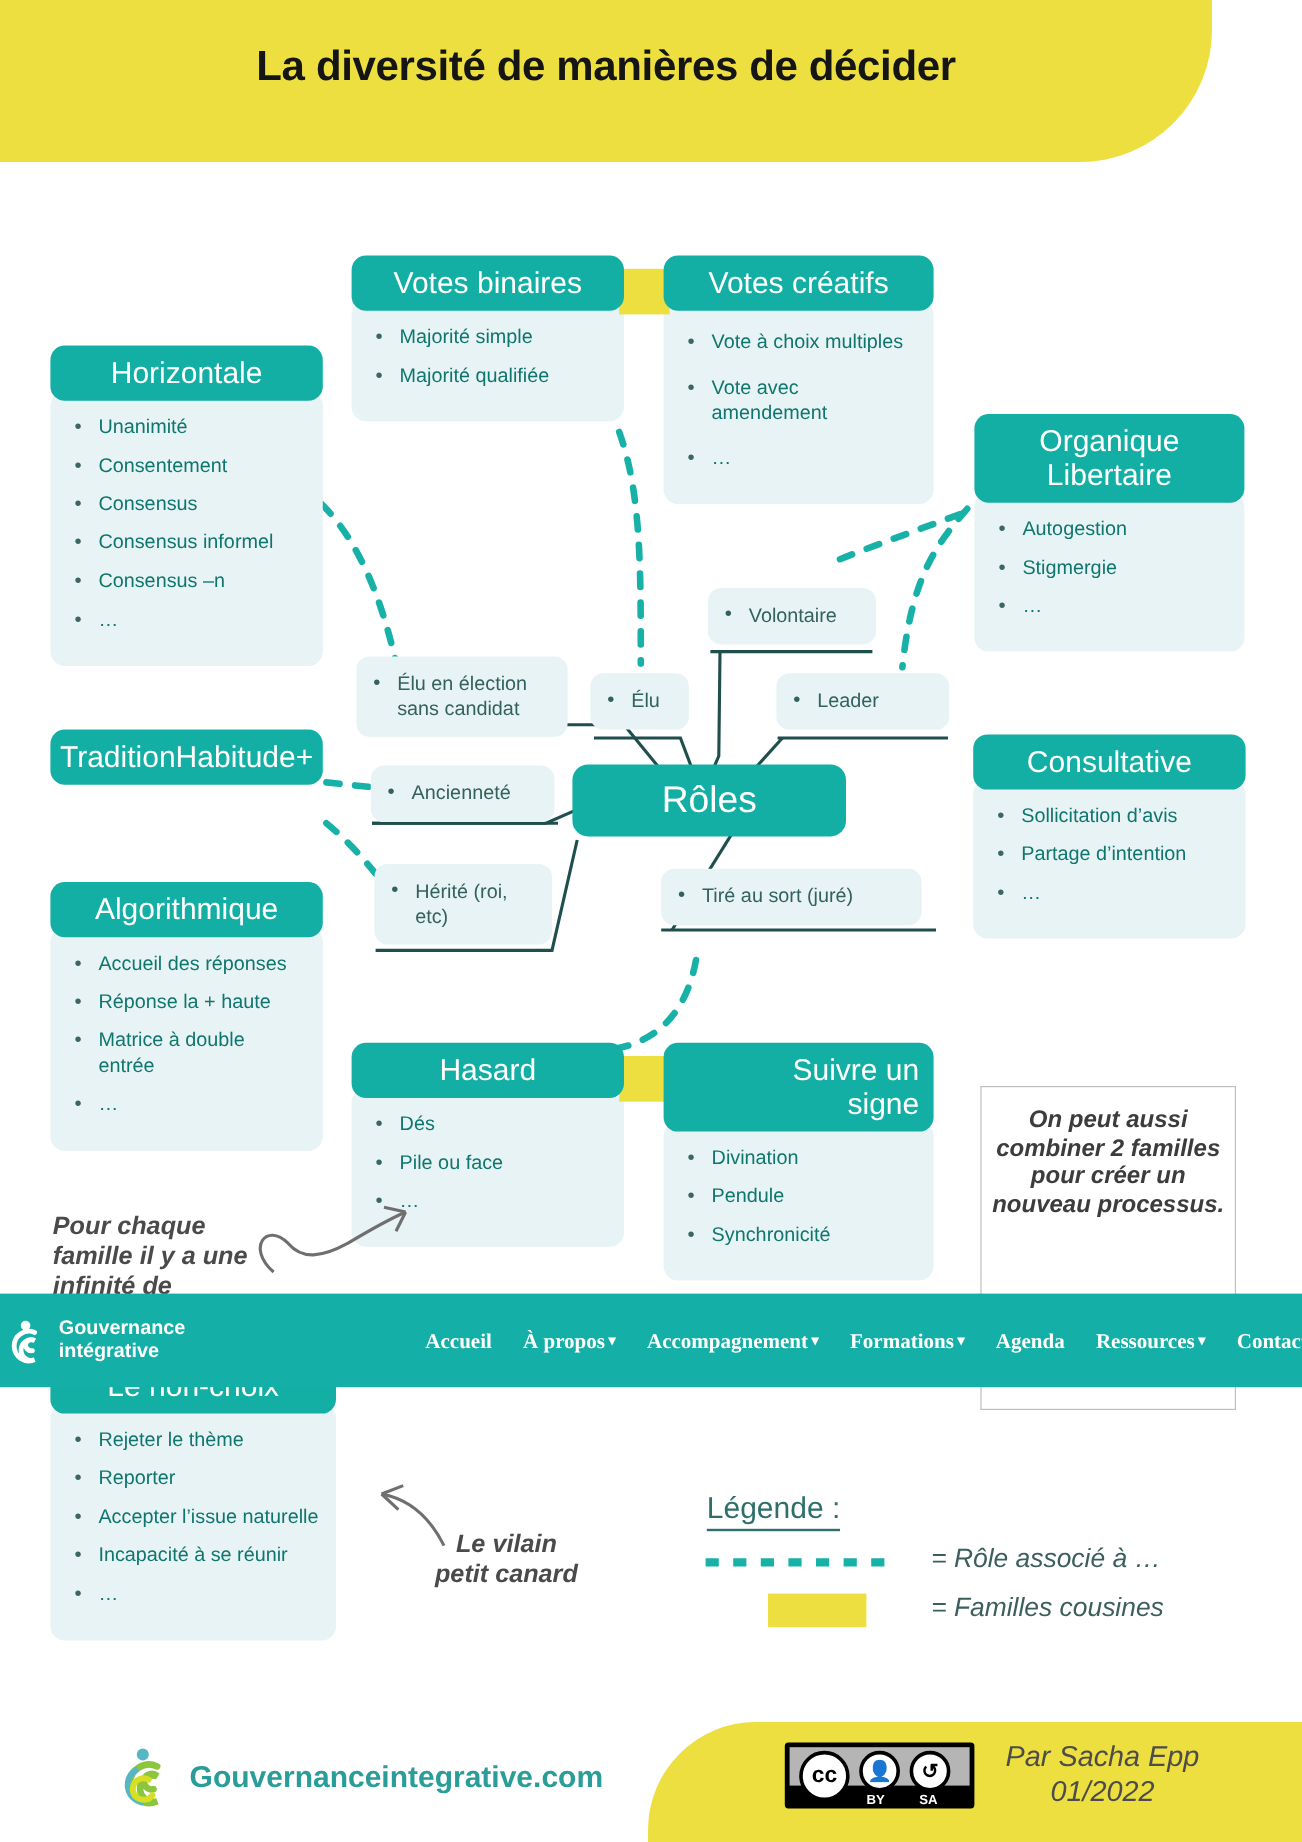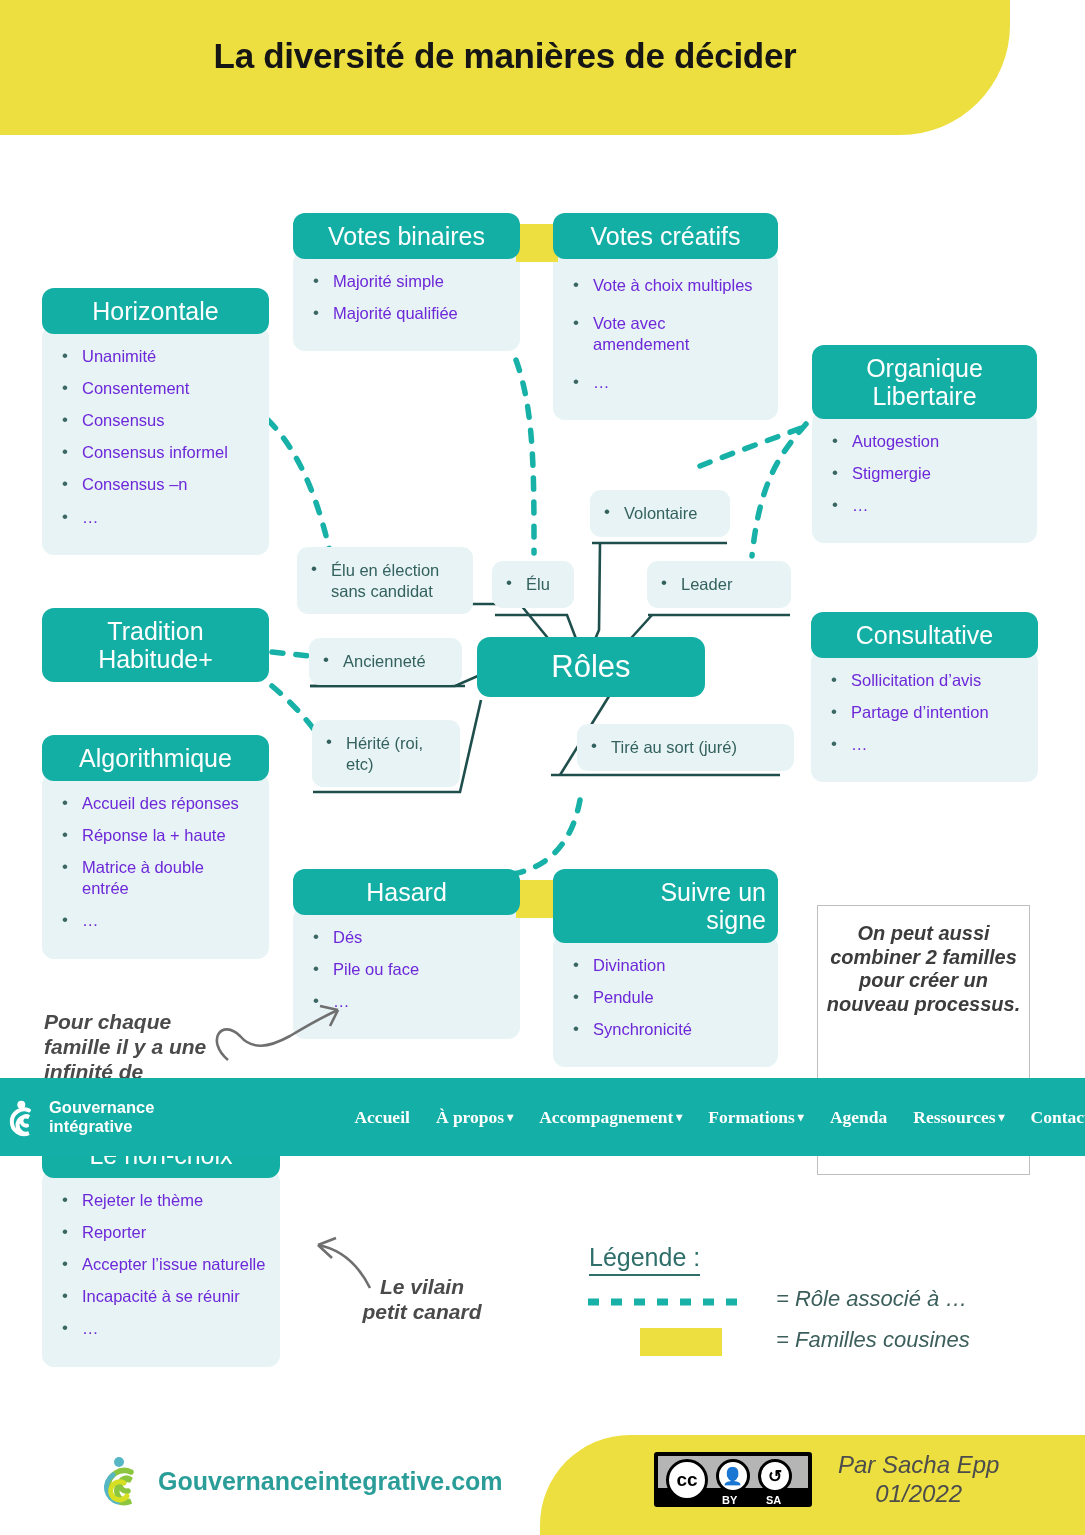--- a/index.html
+++ b/index.html
@@ -35,21 +35,21 @@
     text-align:center;font-size:25px;line-height:1.12;
     padding:9px 12px;box-sizing:border-box;position:relative;z-index:3;
   }
   .fam-body{
     background:#E7F3F4;border-radius:12px;
     margin-top:-8px;padding:20px 14px 16px 14px;
     box-sizing:border-box;position:relative;z-index:1;
   }
   .fam-body ul{margin:0;padding:0;list-style:none;}
   .fam-body li{
-    font-size:16.5px;line-height:1.28;color:#6d28d9;
+    font-size:16.5px;line-height:1.28;color:#0f766e;
     padding-left:26px;position:relative;margin-bottom:11px;
   }
   .fam-body li:before{
     content:"\2022";position:absolute;left:6px;top:-1px;
     color:#3a6663;font-size:17px;
   }
   .fam-body li.loose{margin-bottom:17px;}
 
   
   .role{
@@ -241,21 +241,21 @@
     <div class="fam-body" style="min-height:116px;">
       <ul>
         <li>Autogestion</li>
         <li>Stigmergie</li>
         <li>…</li>
       </ul>
     </div>
   </div>
 
   <div class="fam" style="left:42px;top:608px;width:227px;">
-    <div class="fam-head" style="flex-direction:column;">
+    <div class="fam-head" style="flex-direction:row;">
       <span>Tradition</span>
       <span>Habitude+</span>
     </div>
   </div>
 
   <div class="fam" style="left:811px;top:612px;width:227px;">
     <div class="fam-head">Consultative</div>
     <div class="fam-body" style="min-height:112px;">
       <ul>
         <li>Sollicitation d’avis</li>
@@ -320,21 +320,21 @@
   <div class="role" style="left:492px;top:561px;width:82px;">Élu</div>
 
   <div class="role" style="left:590px;top:490px;width:140px;">Volontaire</div>
 
   <div class="role" style="left:647px;top:561px;width:144px;">Leader</div>
 
   <div class="role" style="left:309px;top:638px;width:153px;">Ancienneté</div>
 
   <div class="role" style="left:312px;top:720px;width:148px;">Hérité (roi, etc)</div>
 
-  <div class="role" style="left:577px;top:724px;width:217px;">Tiré au sort (juré)</div>
+  <div class="role" style="left:551px;top:724px;width:217px;">Tiré au sort (juré)</div>
 
   <div class="hub" style="left:477px;top:637px;width:228px;height:60px;">Rôles</div>
 
   <div class="note-box" style="left:817px;top:905px;width:213px;height:270px;">
     <div class="hand">On peut aussi combiner 2 familles pour créer un nouveau processus.</div>
   </div>
 
   <div class="hand" style="left:44px;top:1010px;width:180px;">
     <span>Pour chaque famille il y a une infinité de</span>
   </div>

